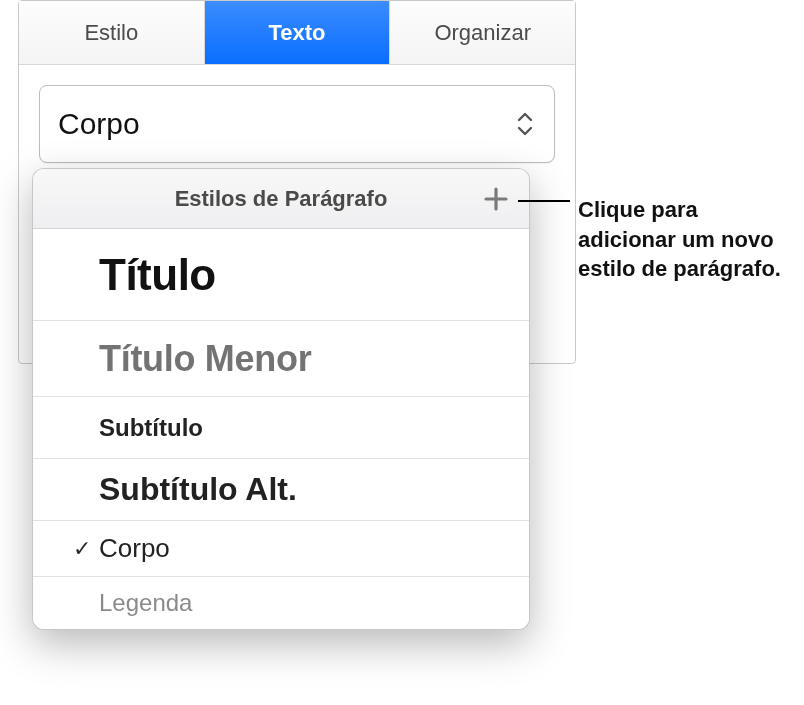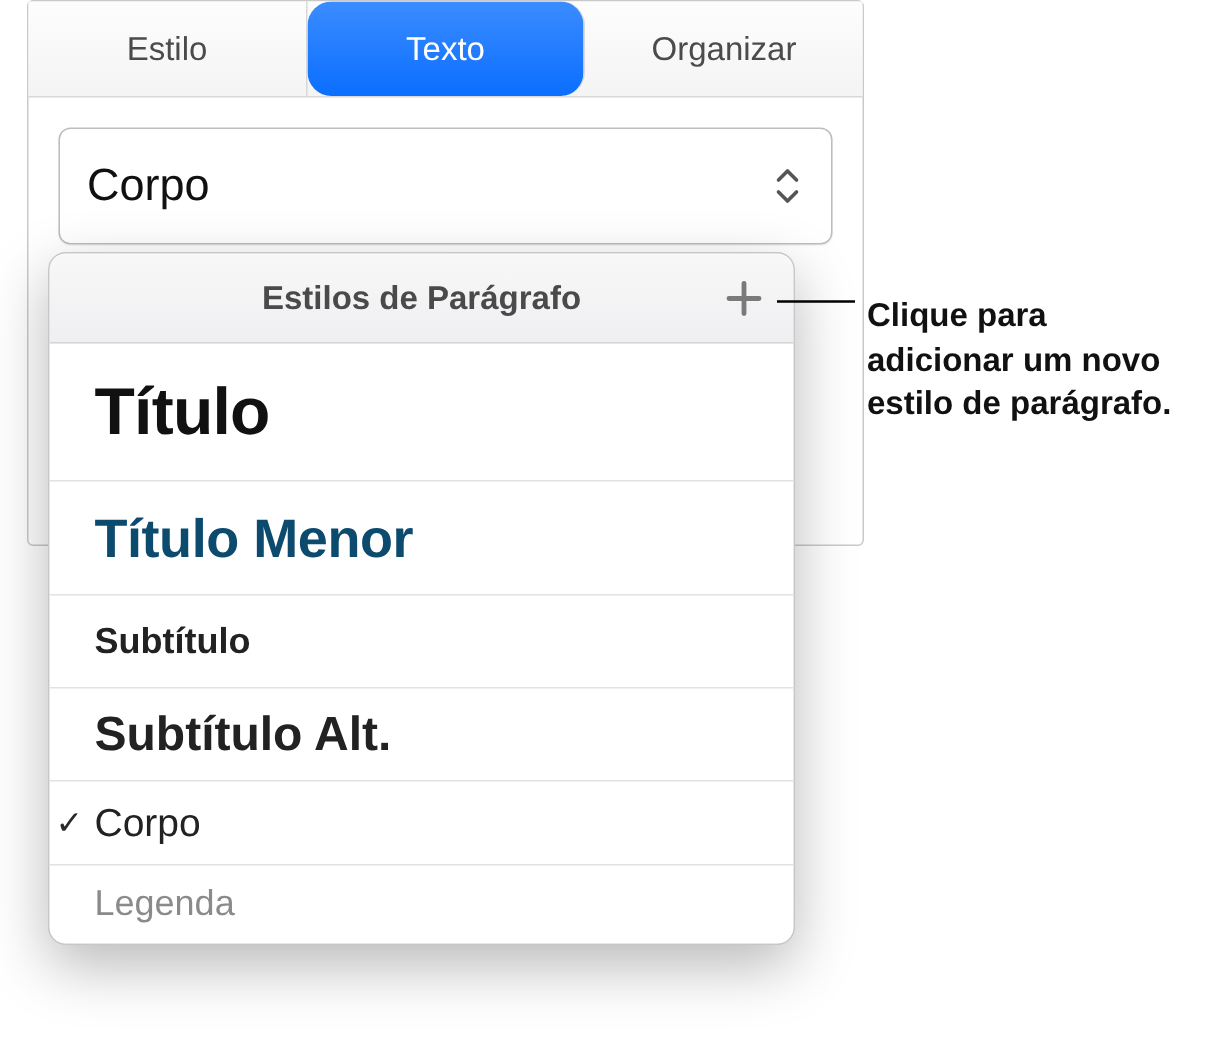--- a/index.html
+++ b/index.html
@@ -39,22 +39,21 @@
       color: #4b4b4b;
       border-right: 1px solid #d8d8d8;
       cursor: default;
     }
     .tab:last-child {
       border-right: none;
     }
     .tab.active {
       background: linear-gradient(to bottom, #3b8cff, #0a6eff);
       color: #fff;
-      font-weight: 400;
-      border-radius: 16px;
+      font-weight: 700;
     }
     .style-row {
       padding: 20px 20px 200px 20px;
       position: relative;
     }
     .style-select {
       height: 78px;
       border: 1px solid #bdbdbd;
       border-radius: 8px;
       display: flex;
@@ -138,21 +137,21 @@
     }
     .add-button svg line {
       stroke: #7a7a7a;
       stroke-width: 3.2;
       stroke-linecap: round;
     }
     .style-list {
       background: #fff;
     }
     .style-item {
-      padding: 0 4px;
+      padding: 0 40px;
       display: flex;
       align-items: center;
       border-bottom: 1px solid #e2e2e4;
       cursor: default;
       position: relative;
     }
     .style-item:last-child {
       border-bottom: none;
     }
     .check {
@@ -167,21 +166,21 @@
       height: 92px;
       font-size: 44px;
       font-weight: 800;
       color: #111;
       letter-spacing: -0.5px;
     }
     .style-titulo-menor {
       height: 76px;
       font-size: 36px;
       font-weight: 800;
-      color: #0c4a6e;
+      color: #737373;
       letter-spacing: -0.3px;
     }
     .style-subtitulo {
       height: 62px;
       font-size: 24px;
       font-weight: 700;
       color: #222;
     }
     .style-subtitulo-alt {
       height: 62px;

